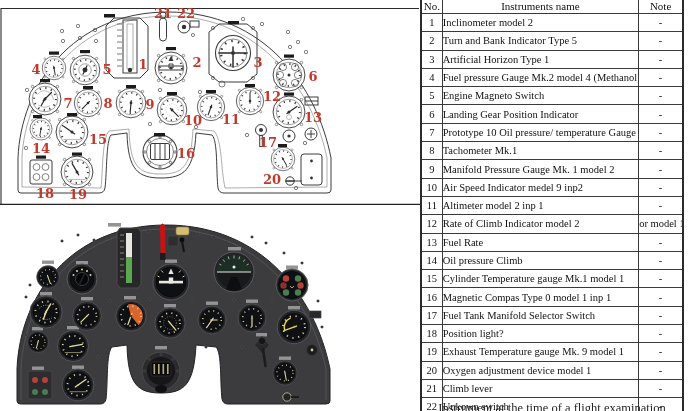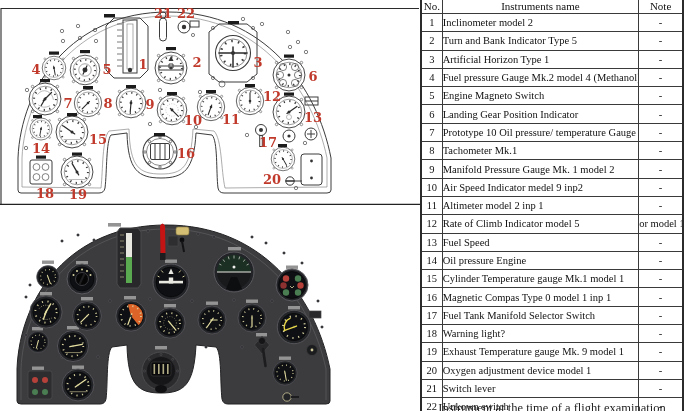--- a/index.html
+++ b/index.html
@@ -677,66 +677,66 @@
           <td class="c-name">Air Speed Indicator medel 9 inp2</td>
           <td class="c-note">-</td>
         </tr>
       <tr>
           <td class="c-no">11</td>
           <td class="c-name">Altimeter model 2 inp 1</td>
           <td class="c-note">-</td>
         </tr>
       <tr>
           <td class="c-no">12</td>
-          <td class="c-name">Rate of Climb Indicator model 5</td>
+          <td class="c-name">Rate of Climb Indicator model 2</td>
           <td class="c-note">or model 1</td>
         </tr>
       <tr>
           <td class="c-no">13</td>
-          <td class="c-name">Fuel Speed</td>
+          <td class="c-name">Fuel Rate</td>
           <td class="c-note">-</td>
         </tr>
       <tr>
           <td class="c-no">14</td>
-          <td class="c-name">Oil pressure Engine</td>
+          <td class="c-name">Oil pressure Climb</td>
           <td class="c-note">-</td>
         </tr>
       <tr>
           <td class="c-no">15</td>
           <td class="c-name">Cylinder Temperature gauge Mk.1 model 1</td>
           <td class="c-note">-</td>
         </tr>
       <tr>
           <td class="c-no">16</td>
           <td class="c-name">Magnetic Compas Type 0 model 1 inp 1</td>
           <td class="c-note">-</td>
         </tr>
       <tr>
           <td class="c-no">17</td>
           <td class="c-name">Fuel Tank Manifold Selector Switch</td>
           <td class="c-note">-</td>
         </tr>
       <tr>
           <td class="c-no">18</td>
-          <td class="c-name">Warning light?</td>
+          <td class="c-name">Position light?</td>
           <td class="c-note">-</td>
         </tr>
       <tr>
           <td class="c-no">19</td>
           <td class="c-name">Exhaust Temperature gauge Mk. 9 model 1</td>
           <td class="c-note">-</td>
         </tr>
       <tr>
           <td class="c-no">20</td>
           <td class="c-name">Oxygen adjustment device model 1</td>
           <td class="c-note">-</td>
         </tr>
       <tr>
           <td class="c-no">21</td>
-          <td class="c-name">Switch lever</td>
+          <td class="c-name">Climb lever</td>
           <td class="c-note">-</td>
         </tr>
       <tr>
           <td class="c-no">22</td>
           <td class="c-name">Unkown switch</td>
           <td class="c-note">-</td>
         </tr>
     </tbody>
   </table>
 

